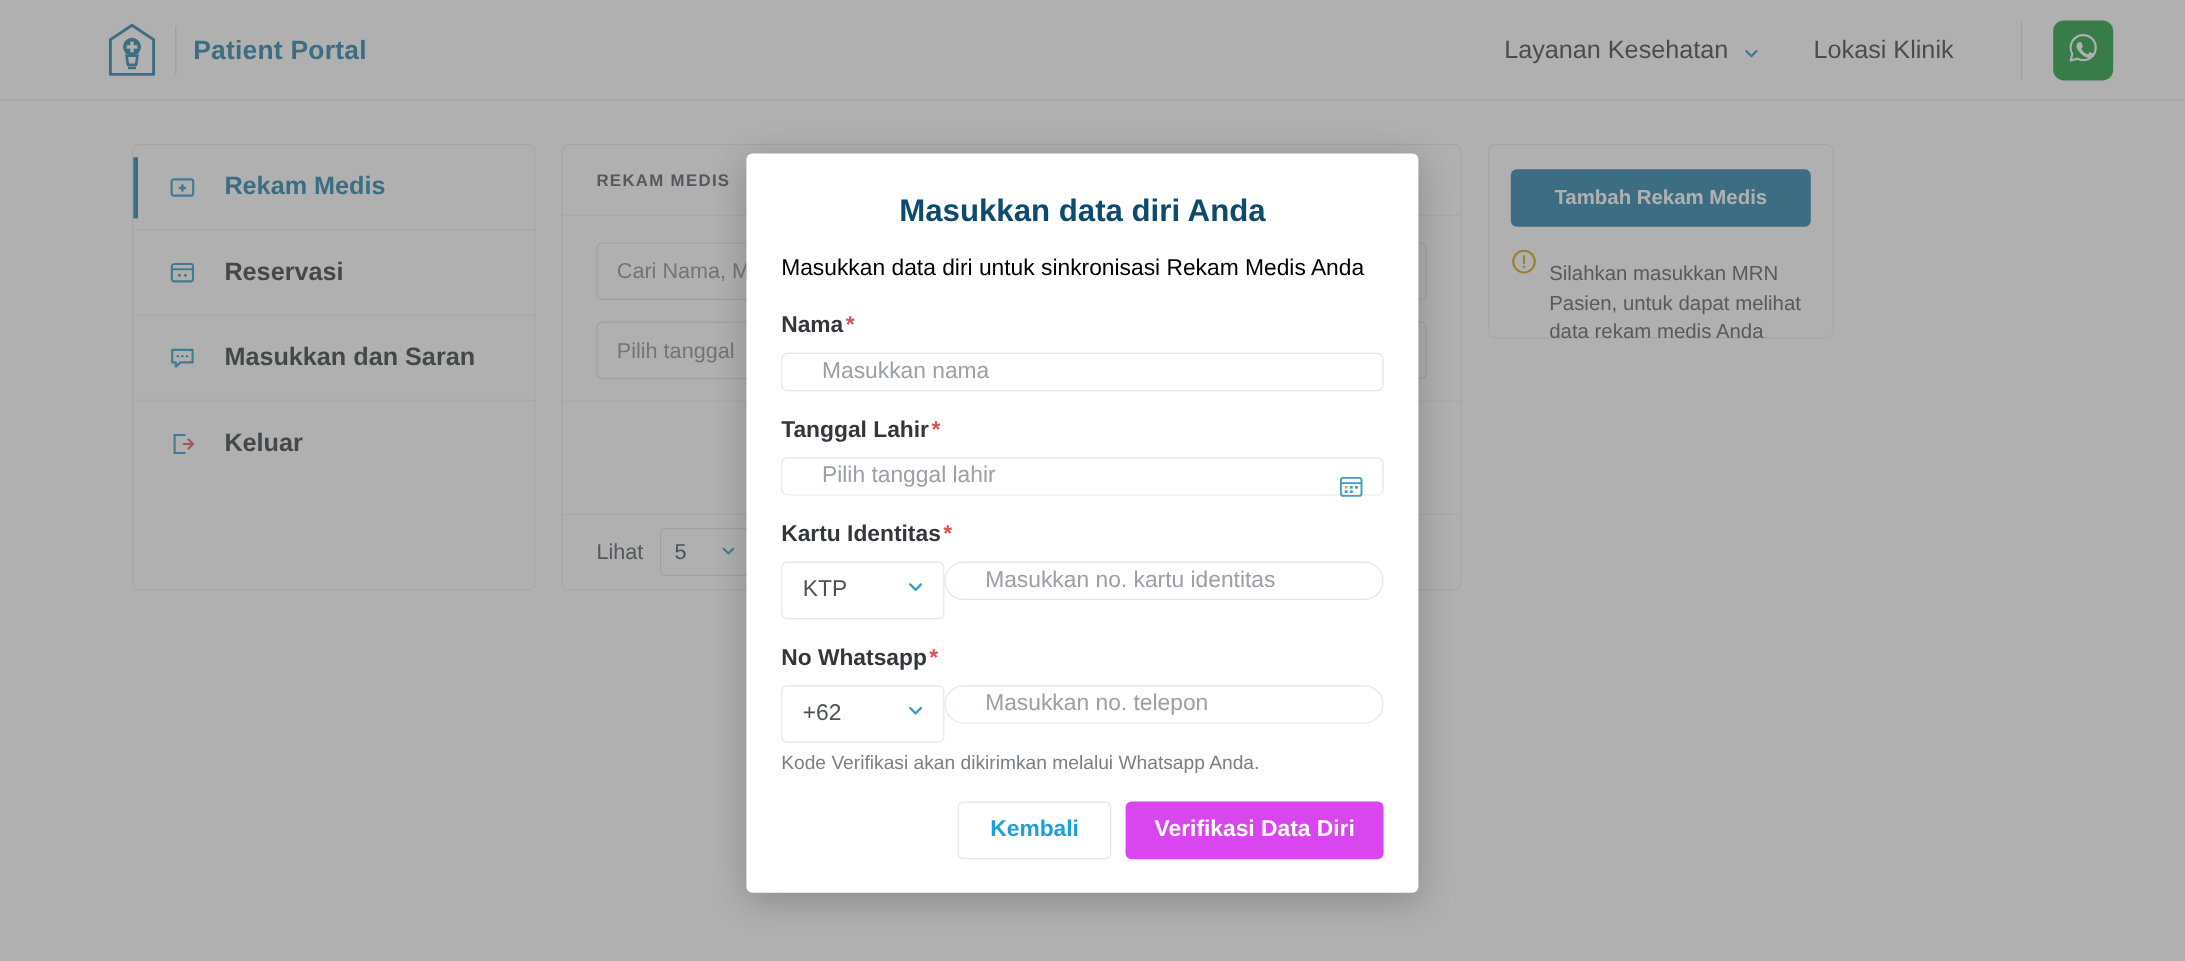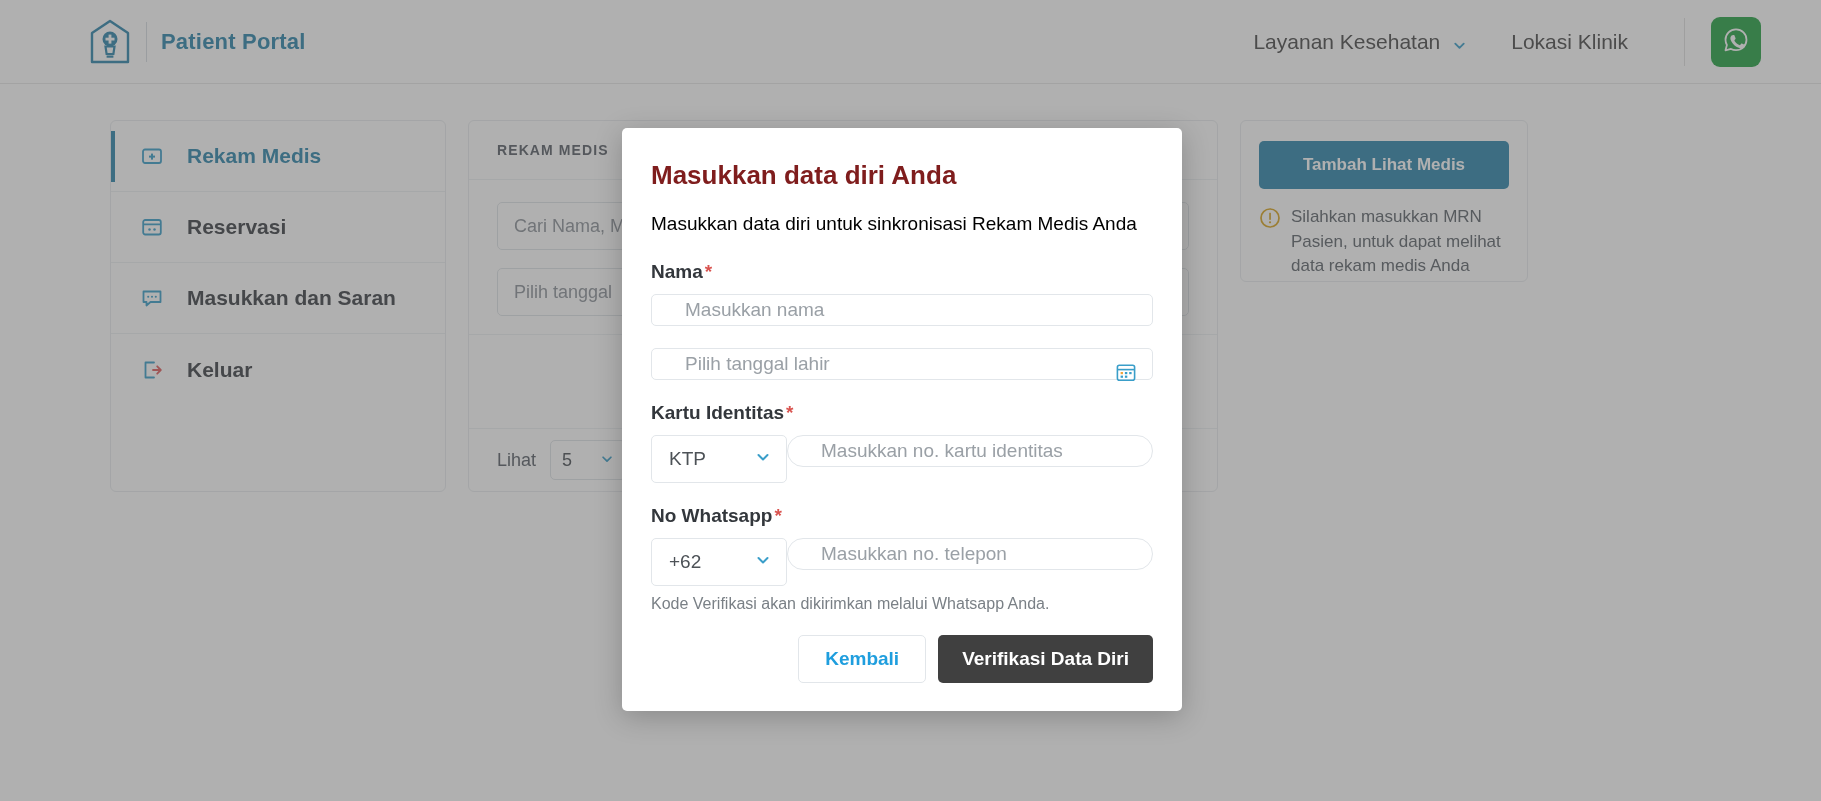--- a/index.html
+++ b/index.html
@@ -263,20 +263,21 @@
   }
   .warn-ico {
     flex: 0 0 22px;
     width: 22px; height: 22px;
     margin-top: 2px;
   }
   .warn-text {
     font-size: 17px;
     line-height: 1.45;
     color: #5e646b;
+    margin-top: 11px;
   }
 
   
   .overlay {
     position: absolute;
     top: 0; left: 0;
     width: 1821px; height: 801px;
     background: rgba(80, 80, 80, 0.45);
     z-index: 10;
   }
@@ -287,22 +288,23 @@
     width: 560px;
     background: #ffffff;
     border-radius: 5px;
     box-shadow: 0 6px 28px rgba(0,0,0,0.22);
     z-index: 20;
     padding: 32px 29px 28px 29px;
   }
   .modal-title {
     font-size: 26px;
     font-weight: bold;
-    color: #7f1d1d;
+    color: #0c4a6e;
     margin-bottom: 22px;
+    text-align: center;
   }
   .modal-sub {
     font-size: 19px;
     color: #000000;
     margin-bottom: 26px;
   }
   .field-label {
     font-size: 19px;
     font-weight: bold;
     color: #33373c;
@@ -367,21 +369,21 @@
     border-radius: 5px;
     color: #1f9ede;
     font-size: 19px;
     font-weight: bold;
     font-family: "Liberation Sans", sans-serif;
     cursor: pointer;
   }
   .btn-primary {
     height: 48px;
     padding: 0 24px;
-    background: #404040;
+    background: #d946ef;
     border: none;
     border-radius: 5px;
     color: #ffffff;
     font-size: 19px;
     font-weight: bold;
     font-family: "Liberation Sans", sans-serif;
     cursor: pointer;
   }
 </style>
 </head>
@@ -507,21 +509,21 @@
             <span class="pager-btn">
               <svg viewBox="0 0 16 16" width="22" height="22">
                 <path d="M5.7 3.2 L10.7 8 L5.7 12.8" fill="none" stroke="#6b7177" stroke-width="1.7" stroke-linecap="round" stroke-linejoin="round"></path>
               </svg>
             </span>
           </div>
         </div>
       </section>
 
       <aside class="right-panel">
-        <button class="add-record-btn">Tambah Lihat Medis</button>
+        <button class="add-record-btn">Tambah Rekam Medis</button>
         <div class="warn-row">
           <span class="warn-ico">
             <svg viewBox="0 0 22 22" width="22" height="22">
               <circle cx="11" cy="11" r="9" fill="none" stroke="#d9a520" stroke-width="1.7"></circle>
               <rect x="10.2" y="5.8" width="1.7" height="7" fill="#d9a520"></rect>
               <circle cx="11" cy="15.3" r="1.1" fill="#d9a520"></circle>
             </svg>
           </span>
           <span class="warn-text">Silahkan masukkan MRN Pasien, untuk dapat melihat data rekam medis Anda</span>
         </div>
@@ -537,20 +539,23 @@
     <div class="modal-sub">Masukkan data diri untuk sinkronisasi Rekam Medis Anda</div>
 
     <div class="field-block">
       <div class="field-label">
         <span>Nama</span><span class="req">*</span>
       </div>
       <input class="m-input" type="text" placeholder="Masukkan nama" style="">
     </div>
 
     <div class="field-block">
+      <div class="field-label">
+        <span>Tanggal Lahir</span><span class="req">*</span>
+      </div>
       <div class="date-wrap">
         <input class="m-input" type="text" placeholder="Pilih tanggal lahir" style="">
         <span class="cal-ico">
           <svg viewBox="0 0 22 22" width="22" height="22">
             <rect x="2.4" y="4.2" width="17.2" height="15" rx="2" fill="none" stroke="#3a9ec9" stroke-width="1.6"></rect>
             <line x1="2.4" y1="8.6" x2="19.6" y2="8.6" stroke="#3a9ec9" stroke-width="1.6"></line>
             <rect x="5.6" y="11" width="2.4" height="2.2" fill="#f2a33c"></rect>
             <rect x="9.9" y="11" width="2.4" height="2.2" fill="#3a9ec9"></rect>
             <rect x="14.2" y="11" width="2.4" height="2.2" fill="#3a9ec9"></rect>
             <rect x="5.6" y="14.6" width="2.4" height="2.2" fill="#3a9ec9"></rect>

